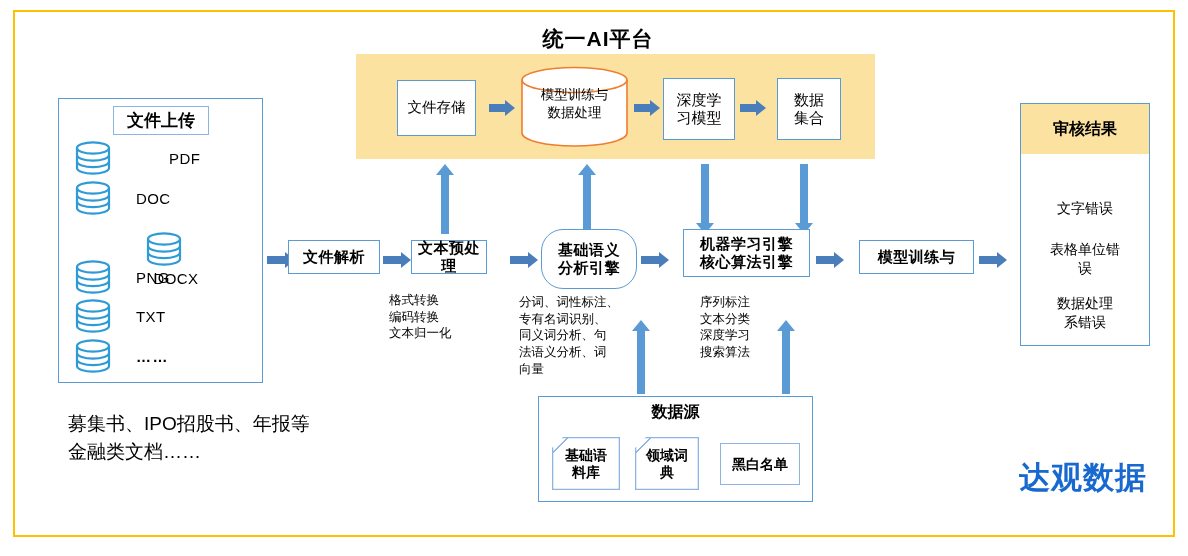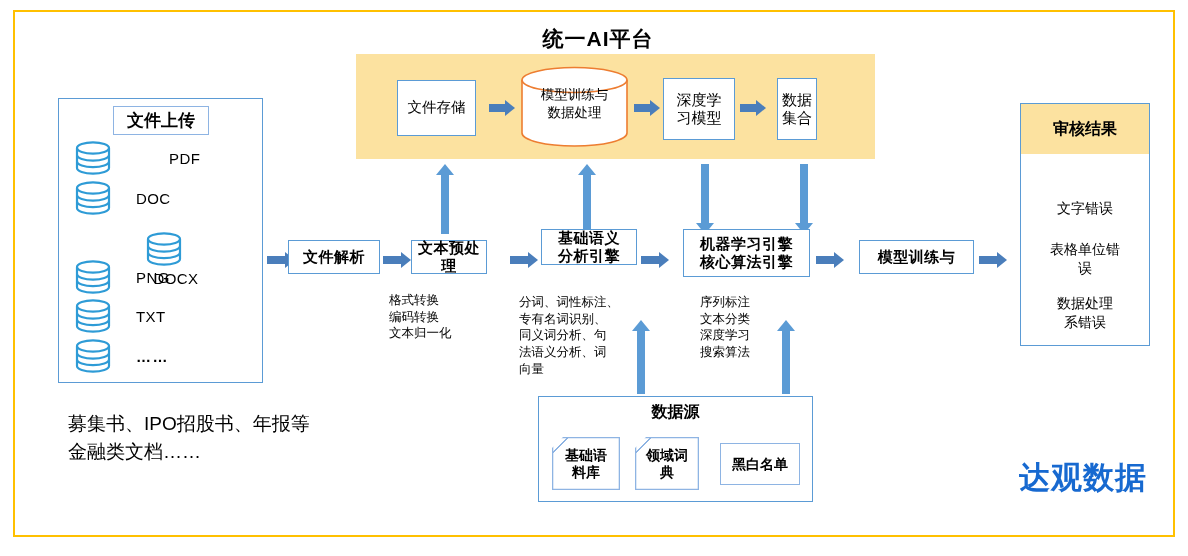--- a/index.html
+++ b/index.html
@@ -356,21 +356,21 @@
   <div class="box" style="left:663px;top:78px;width:72px;height:62px;font-size:15px;">
     <span class="label-text">深度学
 习模型</span>
   </div>
 
   <div class="arrow-right" style="left:740px;top:100px;width:26px;">
     <div class="shaft" style="width:16px;"></div>
     <div class="head" style="left:16px;"></div>
   </div>
 
-  <div class="box" style="left:777px;top:78px;width:40px;height:62px;font-size:15px;">
+  <div class="box" style="left:777px;top:78px;width:64px;height:62px;font-size:15px;">
     <span class="label-text">数据
 集合</span>
   </div>
 
   <div class="arrow-vert up" style="left:436px;top:164px;height:70px;">
     <div class="head"></div>
       <div class="shaft"></div>
   </div>
   <div class="arrow-vert up" style="left:578px;top:164px;height:70px;">
     <div class="head"></div>
@@ -494,21 +494,21 @@
   </div>
   <div class="annot" style="left:389px;top:292px;width:100px;">格式转换
 编码转换
 文本归一化</div>
 
   <div class="arrow-right" style="left:510px;top:252px;width:28px;">
     <div class="shaft" style="width:18px;"></div>
     <div class="head" style="left:18px;"></div>
   </div>
 
-  <div class="box" style="left:541px;top:229px;width:96px;height:36px;font-size:15px;">
+  <div class="box" style="left:541px;top:229px;width:96px;height:60px;font-size:15px;border-radius:22px;">
     <span class="label-text bold-cn">基础语义
 分析引擎</span>
   </div>
   <div class="annot" style="left:519px;top:294px;width:100px;">分词、词性标注、
 专有名词识别、
 同义词分析、句
 法语义分析、词
 向量</div>
 
   <div class="arrow-right" style="left:641px;top:252px;width:28px;">

